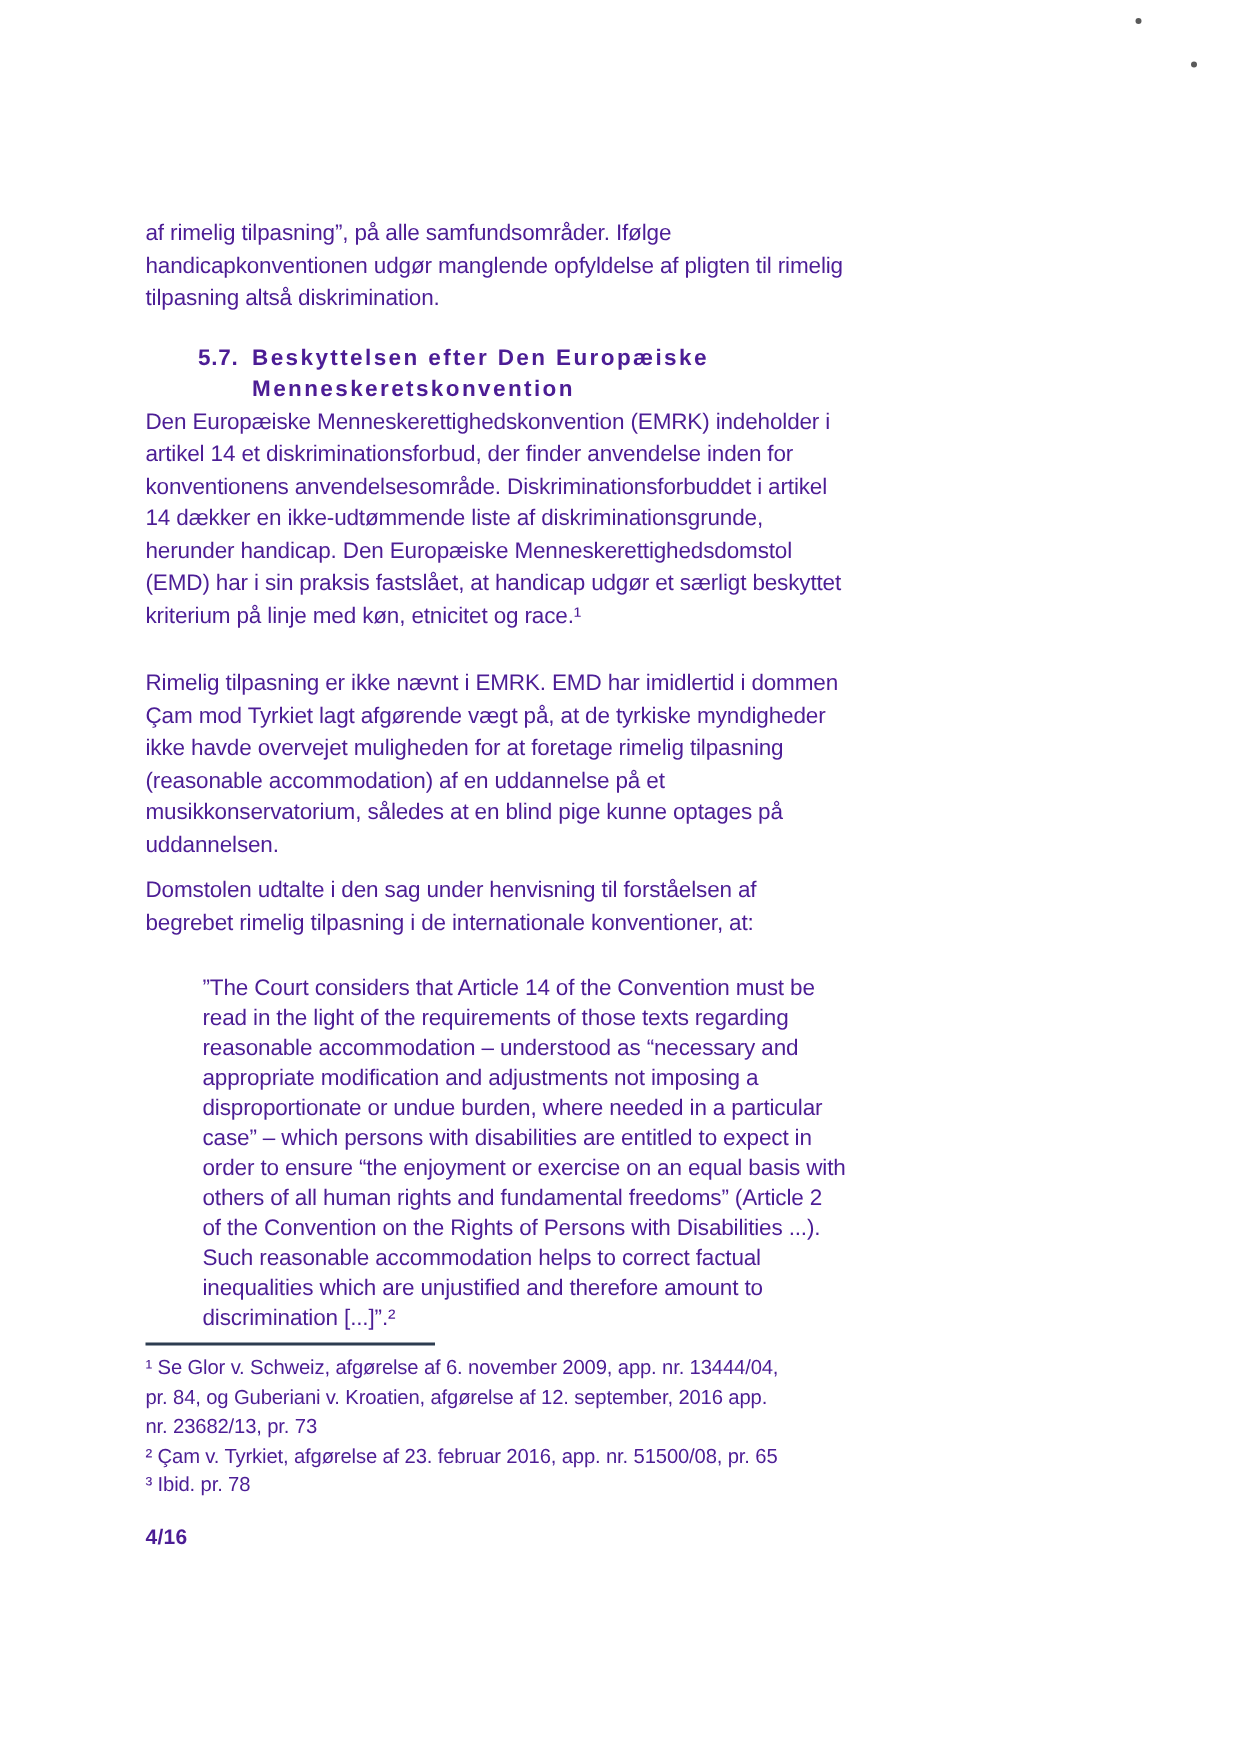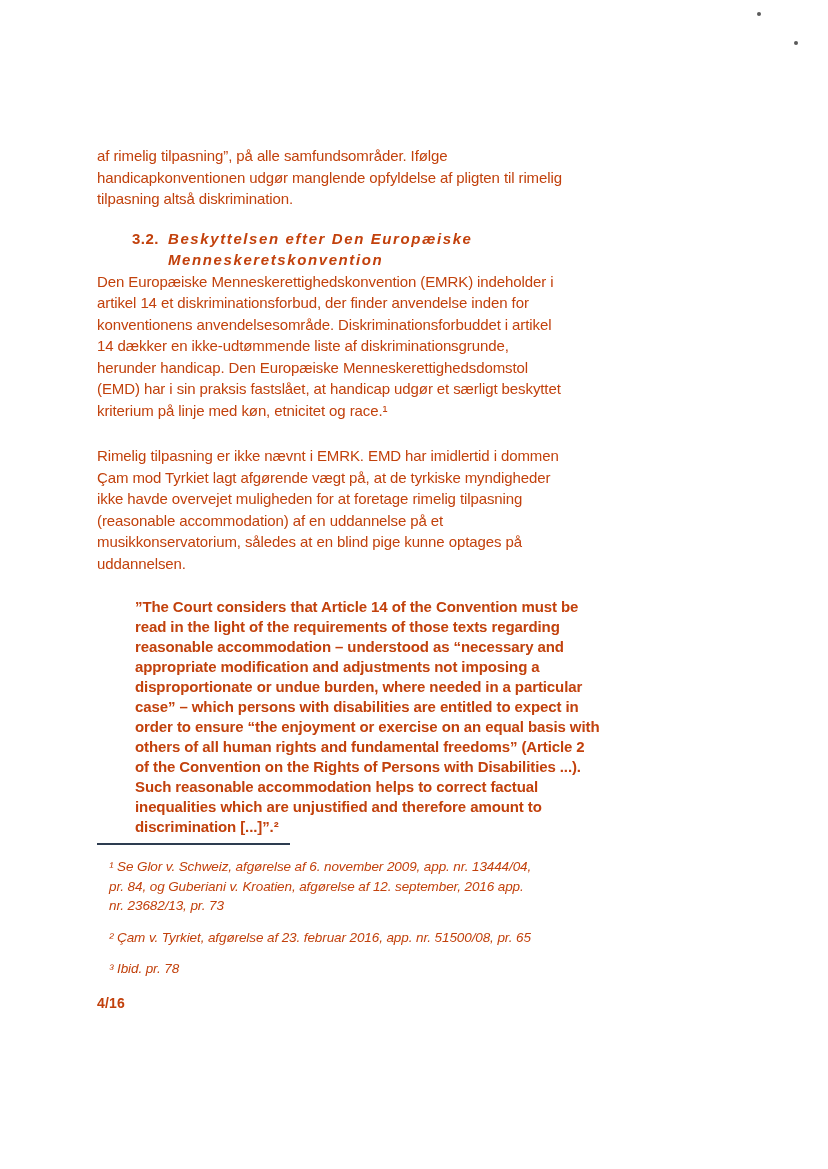--- a/index.html
+++ b/index.html
@@ -7,21 +7,21 @@
     padding: 0;
     background: #ffffff;
   }
   .page {
     position: relative;
     width: 828px;
     height: 1169px;
     background: #ffffff;
     overflow: hidden;
     font-family: "Liberation Sans", sans-serif;
-    color: #c2410c;
+    color: #4c1d95;
   }
   .artifact-dot {
     position: absolute;
     width: 4px;
     height: 4px;
     border-radius: 50%;
     background: #5a5a5a;
   }
   .dot1 { left: 757px; top: 12px; }
   .dot2 { left: 794px; top: 41px; }
@@ -44,45 +44,43 @@
     font-weight: bold;
     letter-spacing: 1.6px;
   }
   .section-heading .hnum {
     width: 36px;
     flex: 0 0 36px;
     letter-spacing: 0.5px;
   }
   .section-heading .htitle {
     white-space: pre-line;
-    font-style: italic;
   }
   .para-emrk { margin-top: 0; }
   .para-cam { margin-top: 24px; }
   .para-domstolen { margin-top: 9px; }
   .court-quote {
     margin: 23px 0 0 38px;
     line-height: 20px;
     white-space: pre-line;
-    font-weight: bold;
   }
   .para-endvidere { margin-top: 14px; }
   .footnote-rule {
     margin-top: 6px;
     width: 193px;
     height: 2px;
     background: #2d3c50;
     border: none;
   }
   .footnotes {
     margin-top: 5px;
     font-size: 13.5px;
     line-height: 19.5px;
   }
-  .footnotes .para { margin: 12px; font-style: italic; }
+  .footnotes .para { margin: 0; }
   .page-number {
     margin-top: 14px;
     font-size: 14px;
     font-weight: bold;
     letter-spacing: 0.2px;
   }
 </style>
 </head>
 <body>
 
@@ -91,40 +89,42 @@
   <span class="artifact-dot dot1"></span>
   <span class="artifact-dot dot2"></span>
 
   <div class="content">
 
     <p class="para">af rimelig tilpasning”, på alle samfundsområder. Ifølge
 handicapkonventionen udgør manglende opfyldelse af pligten til rimelig
 tilpasning altså diskrimination.</p>
 
     <div class="section-heading">
-      <span class="hnum">3.2.</span>
+      <span class="hnum">5.7.</span>
       <span class="htitle">Beskyttelsen efter Den Europæiske
 Menneskeretskonvention</span>
     </div>
 
     <p class="para para-emrk">Den Europæiske Menneskerettighedskonvention (EMRK) indeholder i
 artikel 14 et diskriminationsforbud, der finder anvendelse inden for
 konventionens anvendelsesområde. Diskriminationsforbuddet i artikel
 14 dækker en ikke-udtømmende liste af diskriminationsgrunde,
 herunder handicap. Den Europæiske Menneskerettighedsdomstol
 (EMD) har i sin praksis fastslået, at handicap udgør et særligt beskyttet
 kriterium på linje med køn, etnicitet og race.¹</p>
 
     <p class="para para-cam">Rimelig tilpasning er ikke nævnt i EMRK. EMD har imidlertid i dommen
 Çam mod Tyrkiet lagt afgørende vægt på, at de tyrkiske myndigheder
 ikke havde overvejet muligheden for at foretage rimelig tilpasning
 (reasonable accommodation) af en uddannelse på et
 musikkonservatorium, således at en blind pige kunne optages på
 uddannelsen.</p>
 
+    <p class="para para-domstolen">Domstolen udtalte i den sag under henvisning til forståelsen af
+begrebet rimelig tilpasning i de internationale konventioner, at:</p>
 
     <div class="court-quote">”The Court considers that Article 14 of the Convention must be
 read in the light of the requirements of those texts regarding
 reasonable accommodation – understood as “necessary and
 appropriate modification and adjustments not imposing a
 disproportionate or undue burden, where needed in a particular
 case” – which persons with disabilities are entitled to expect in
 order to ensure “the enjoyment or exercise on an equal basis with
 others of all human rights and fundamental freedoms” (Article 2
 of the Convention on the Rights of Persons with Disabilities ...).

